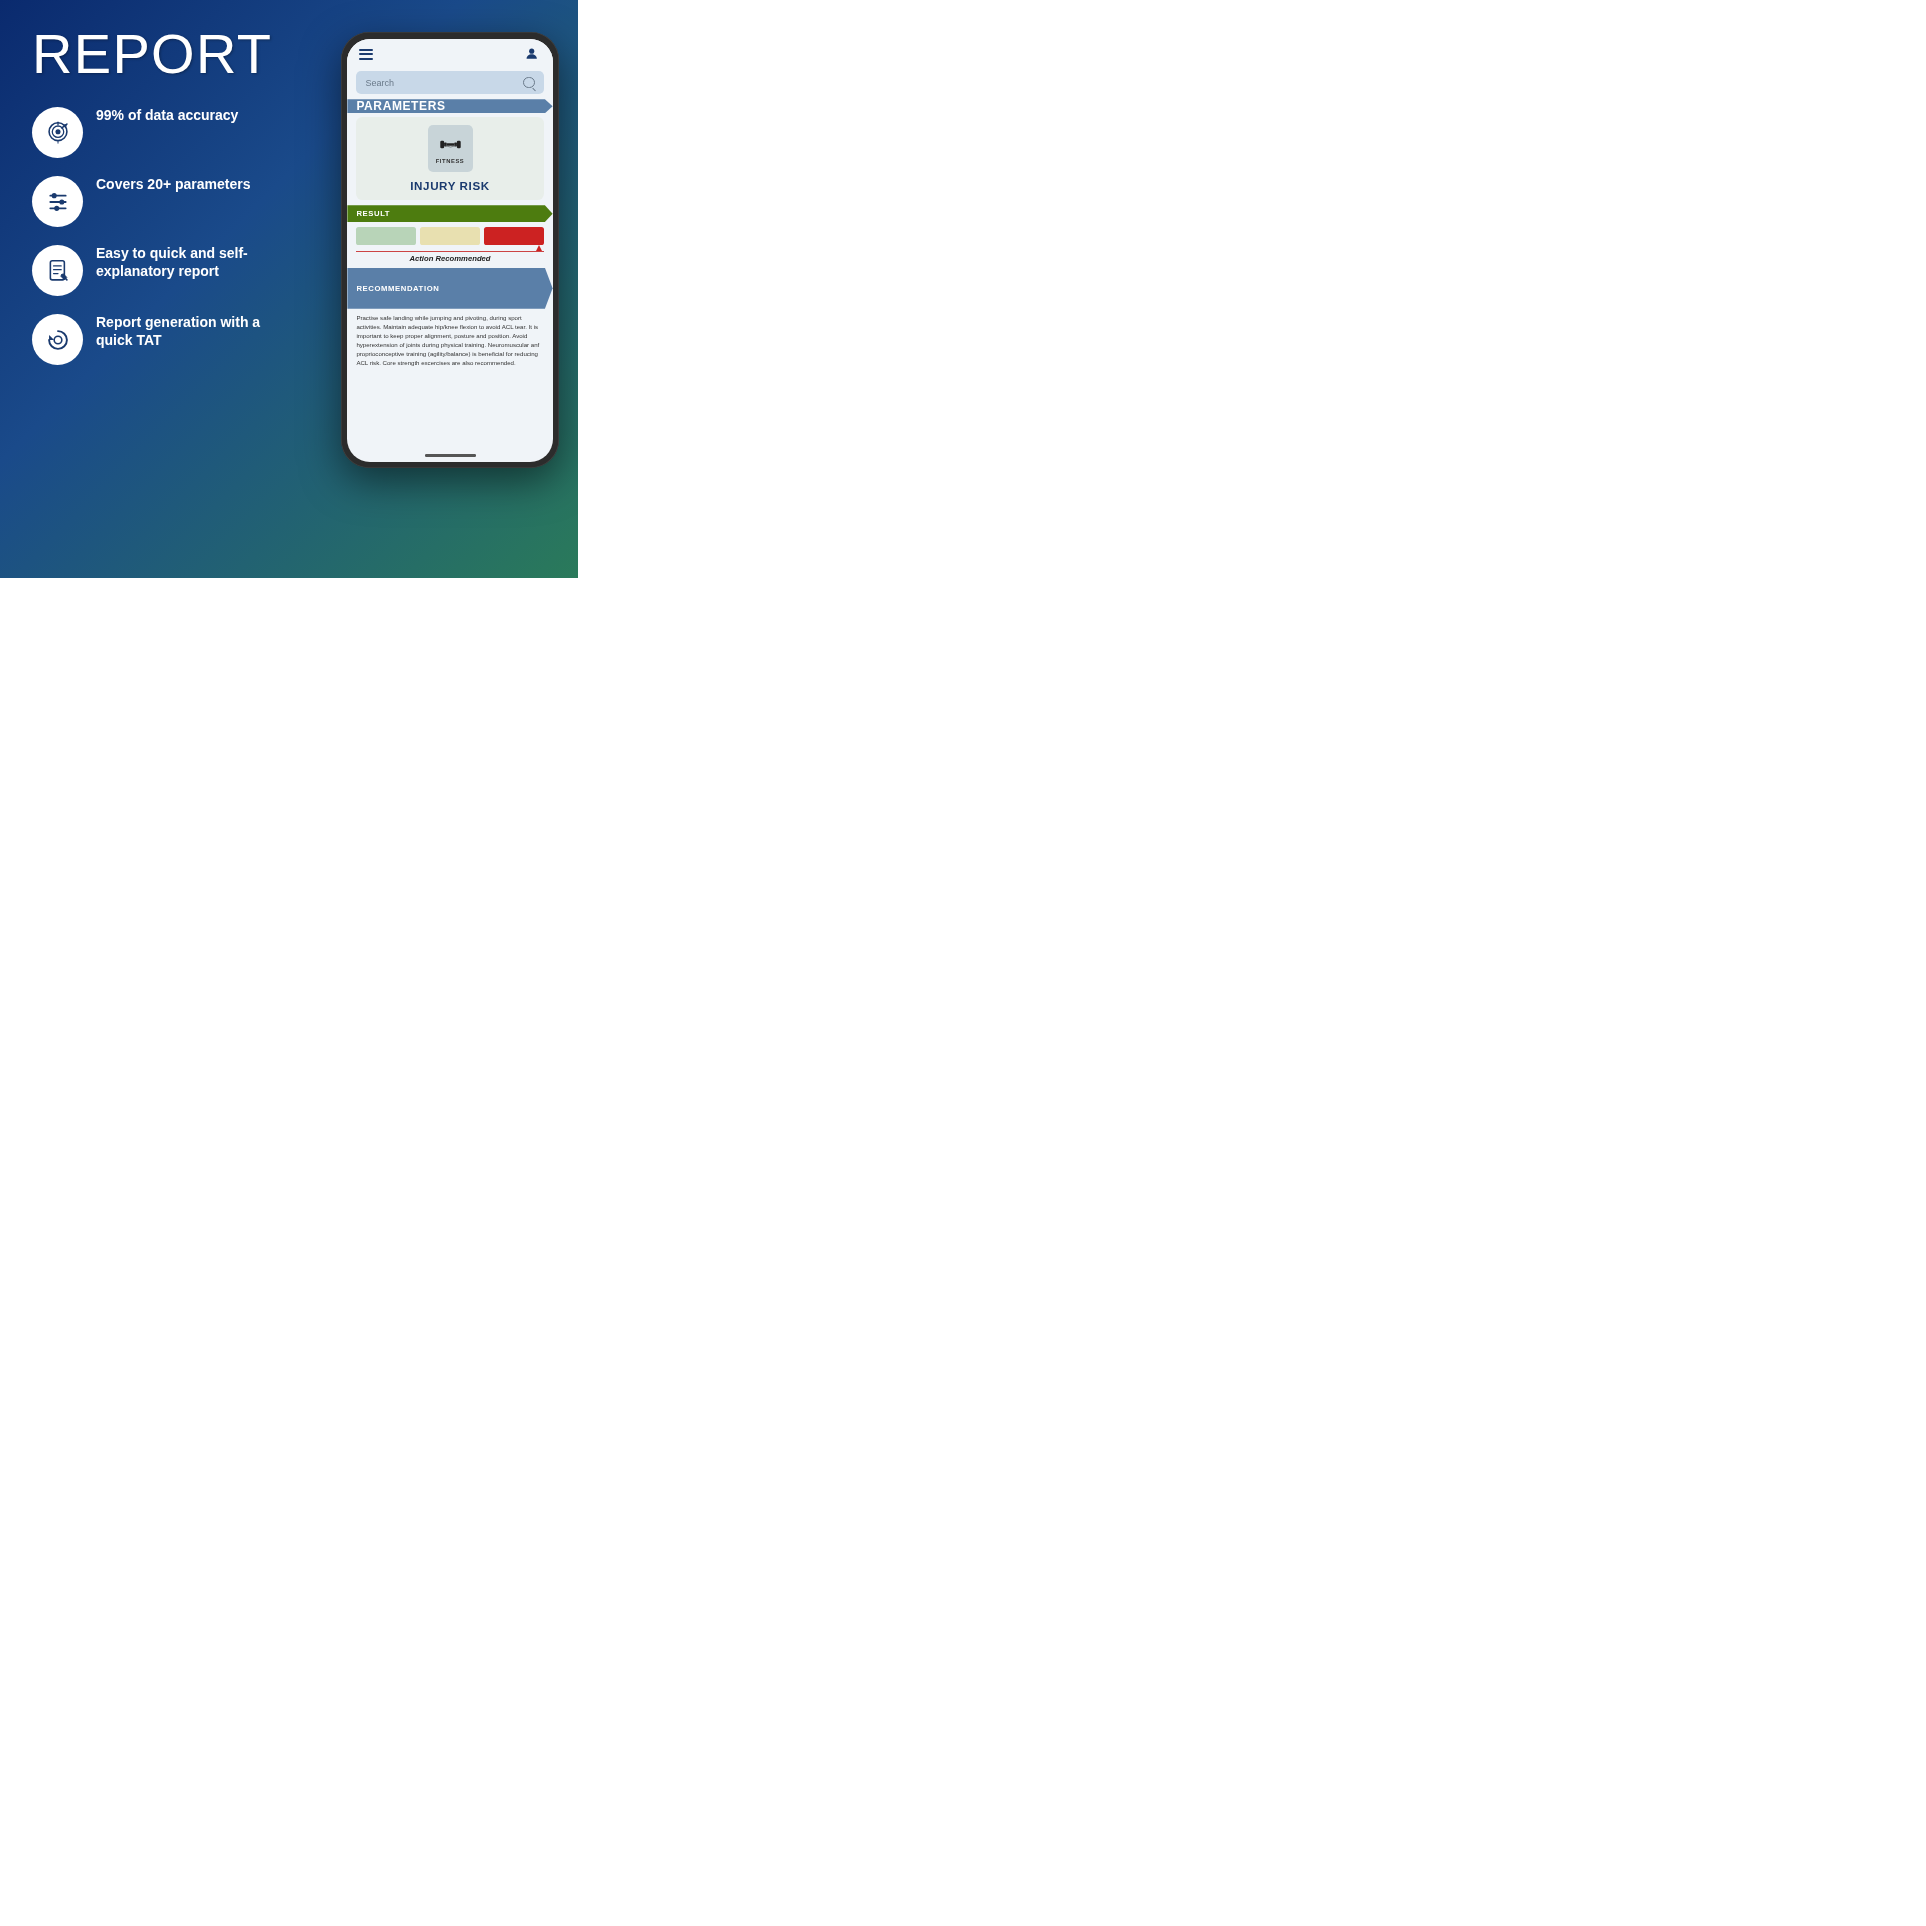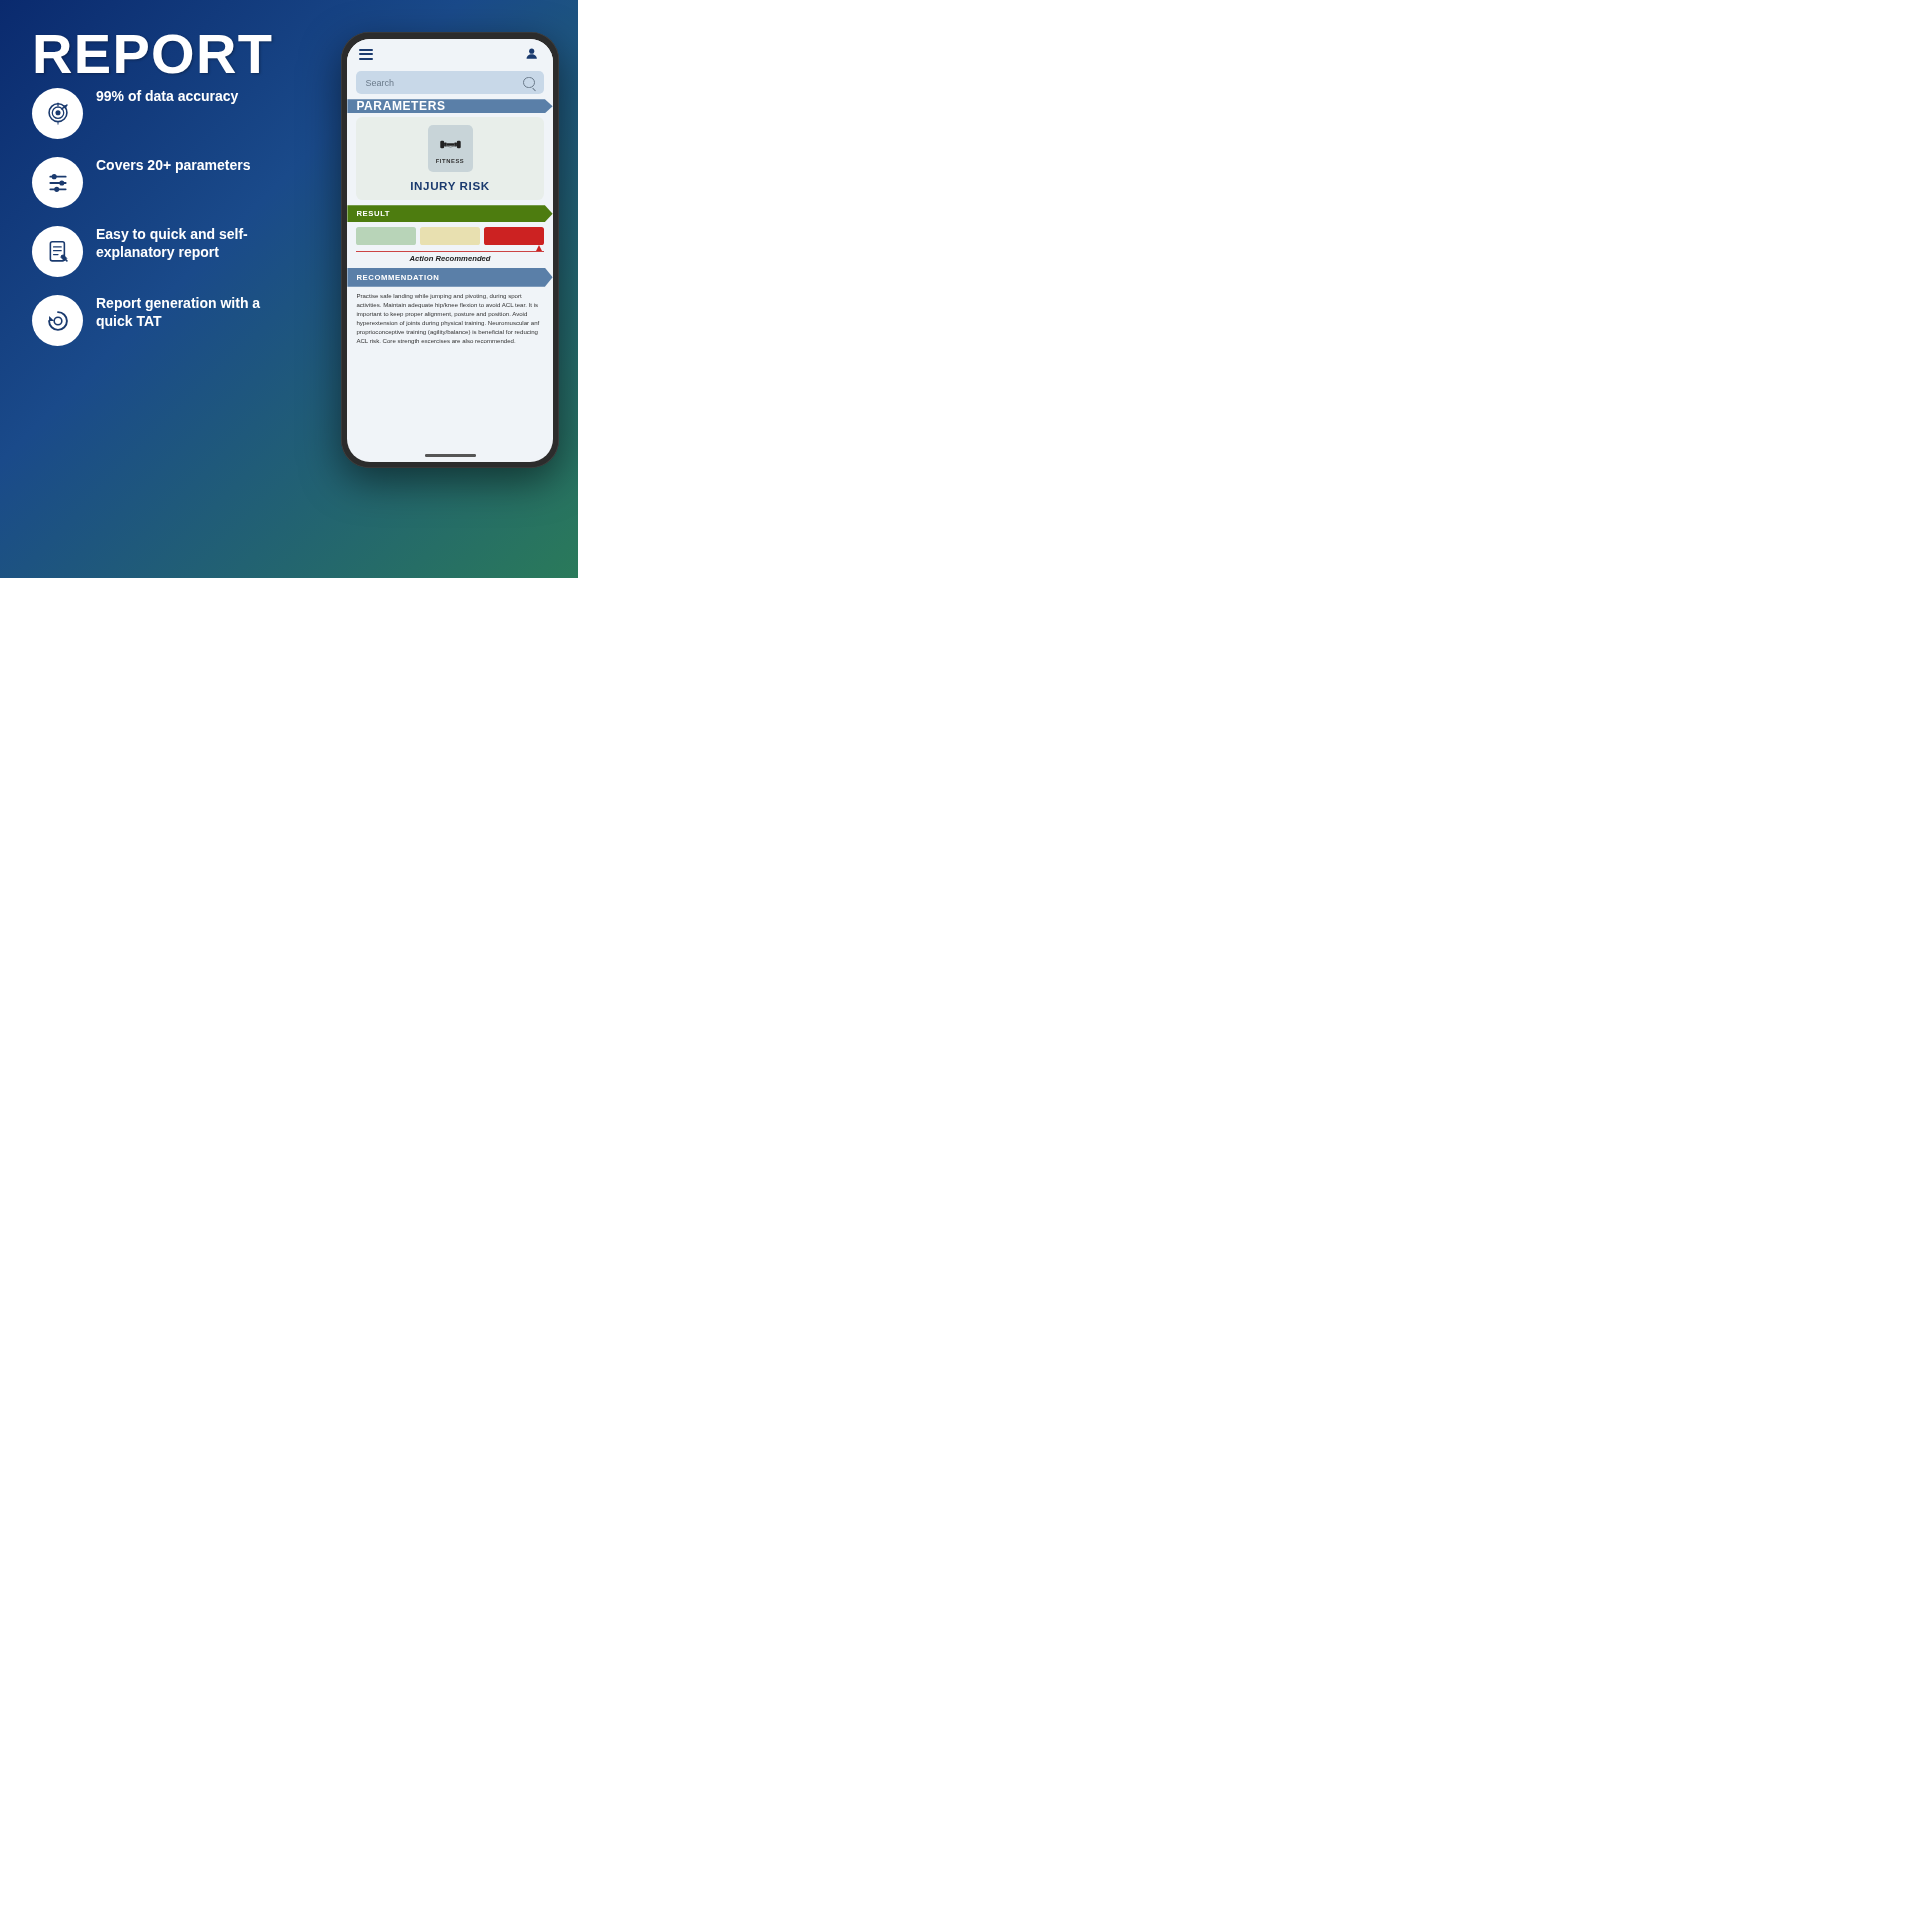--- a/index.html
+++ b/index.html
@@ -24,26 +24,27 @@
     
     .left-panel {
       width: 50%;
       display: flex;
       flex-direction: column;
       gap: 0;
     }
 
     .main-title {
       font-size: 56px;
-      font-weight: 700;
+      font-weight: 400;
       color: #fff;
       letter-spacing: 1.3px;
       font-family: Arial Black, Arial, sans-serif;
       text-transform: uppercase;
       line-height: 1;
+      margin-bottom: 19px;
       text-shadow: 1.3px 1.3px 2.6px rgba(0,0,0,0.3);
     }
 
     .feature-list {
       display: flex;
       flex-direction: column;
       gap: 18px;
       margin-top: 6.4px;
     }
 
@@ -278,21 +279,21 @@
       text-align: center;
       font-size: 7.7px;
       font-weight: 700;
       color: #222;
       margin-top: 1.3px;
     }
 
     
     .recommendation-header {
       background: #5a7fa8;
-      padding: 5px 9px;
+      padding: 16px 9px;
       color: #fff;
       font-size: 7.7px;
       font-weight: 700;
       letter-spacing: 0.6px;
       clip-path: polygon(0 0, calc(100% - 7.7px) 0, 100% 50%, calc(100% - 7.7px) 100%, 0 100%);
       margin-bottom: 3.9px;
     }
 
     .recommendation-text {
       margin: 0 9px;

